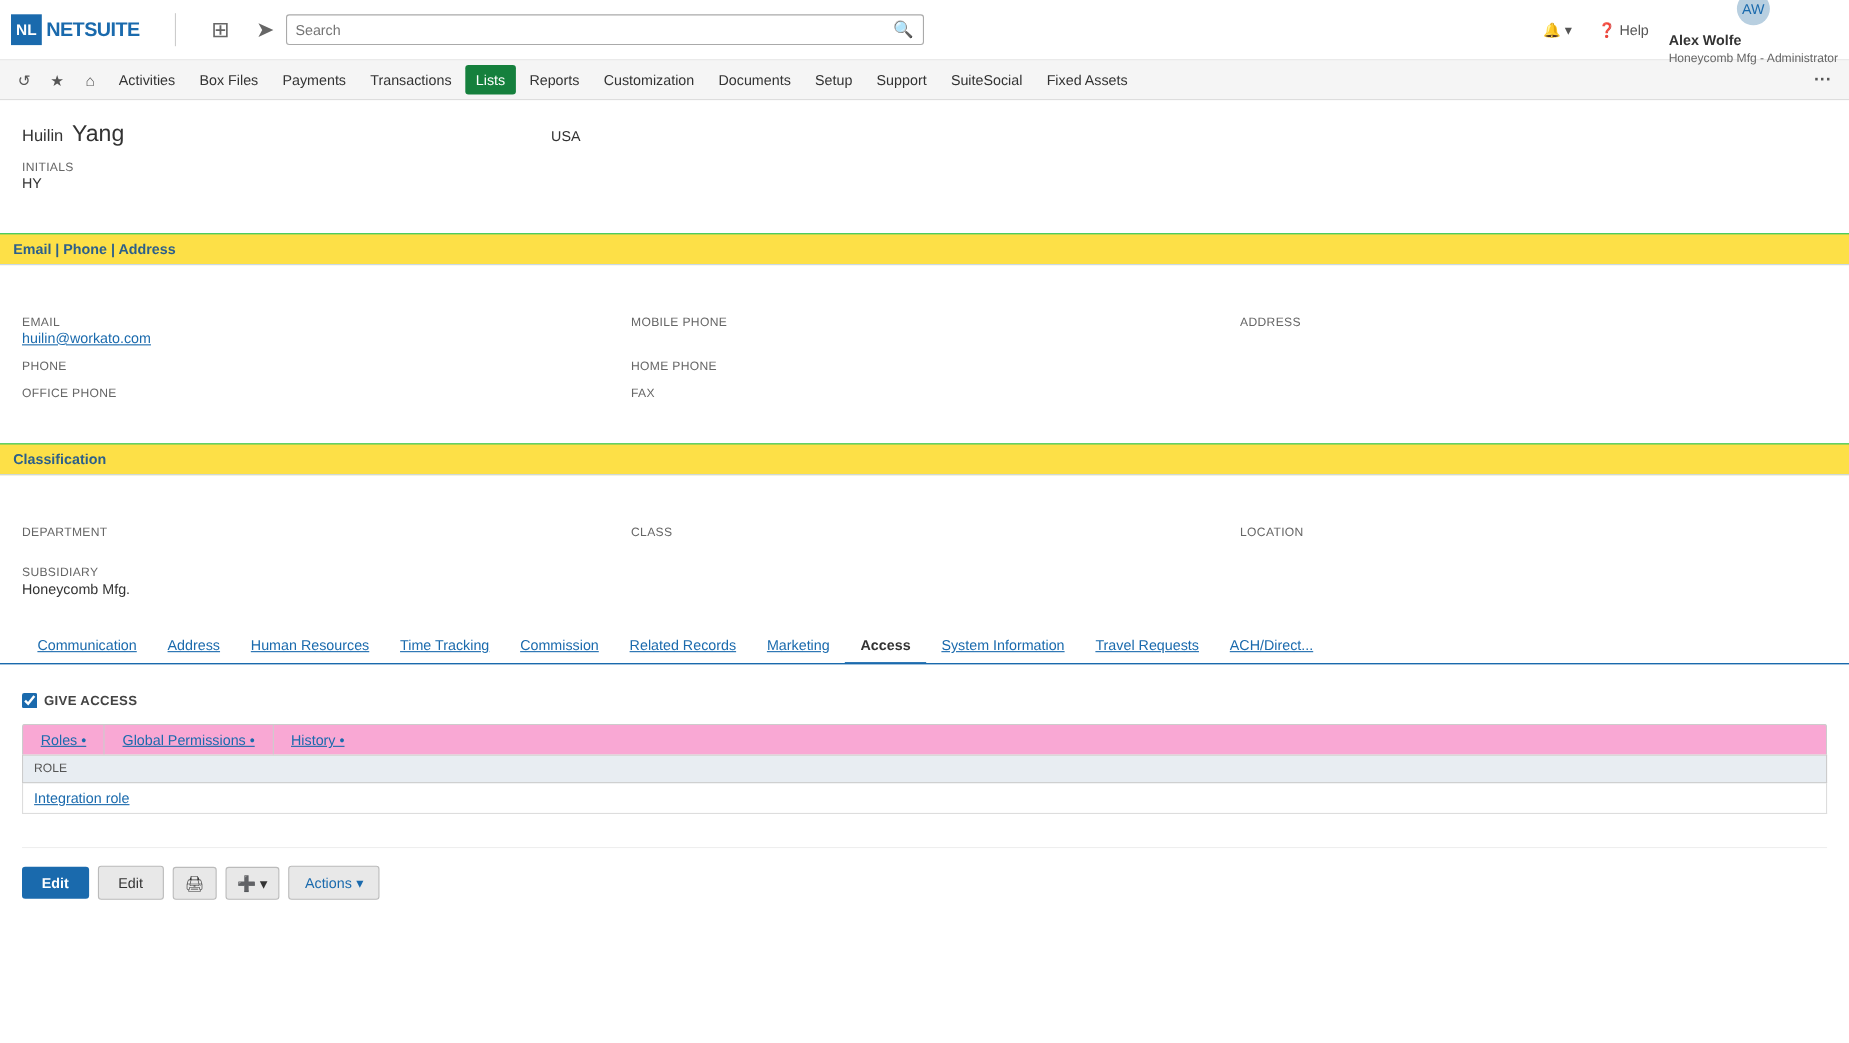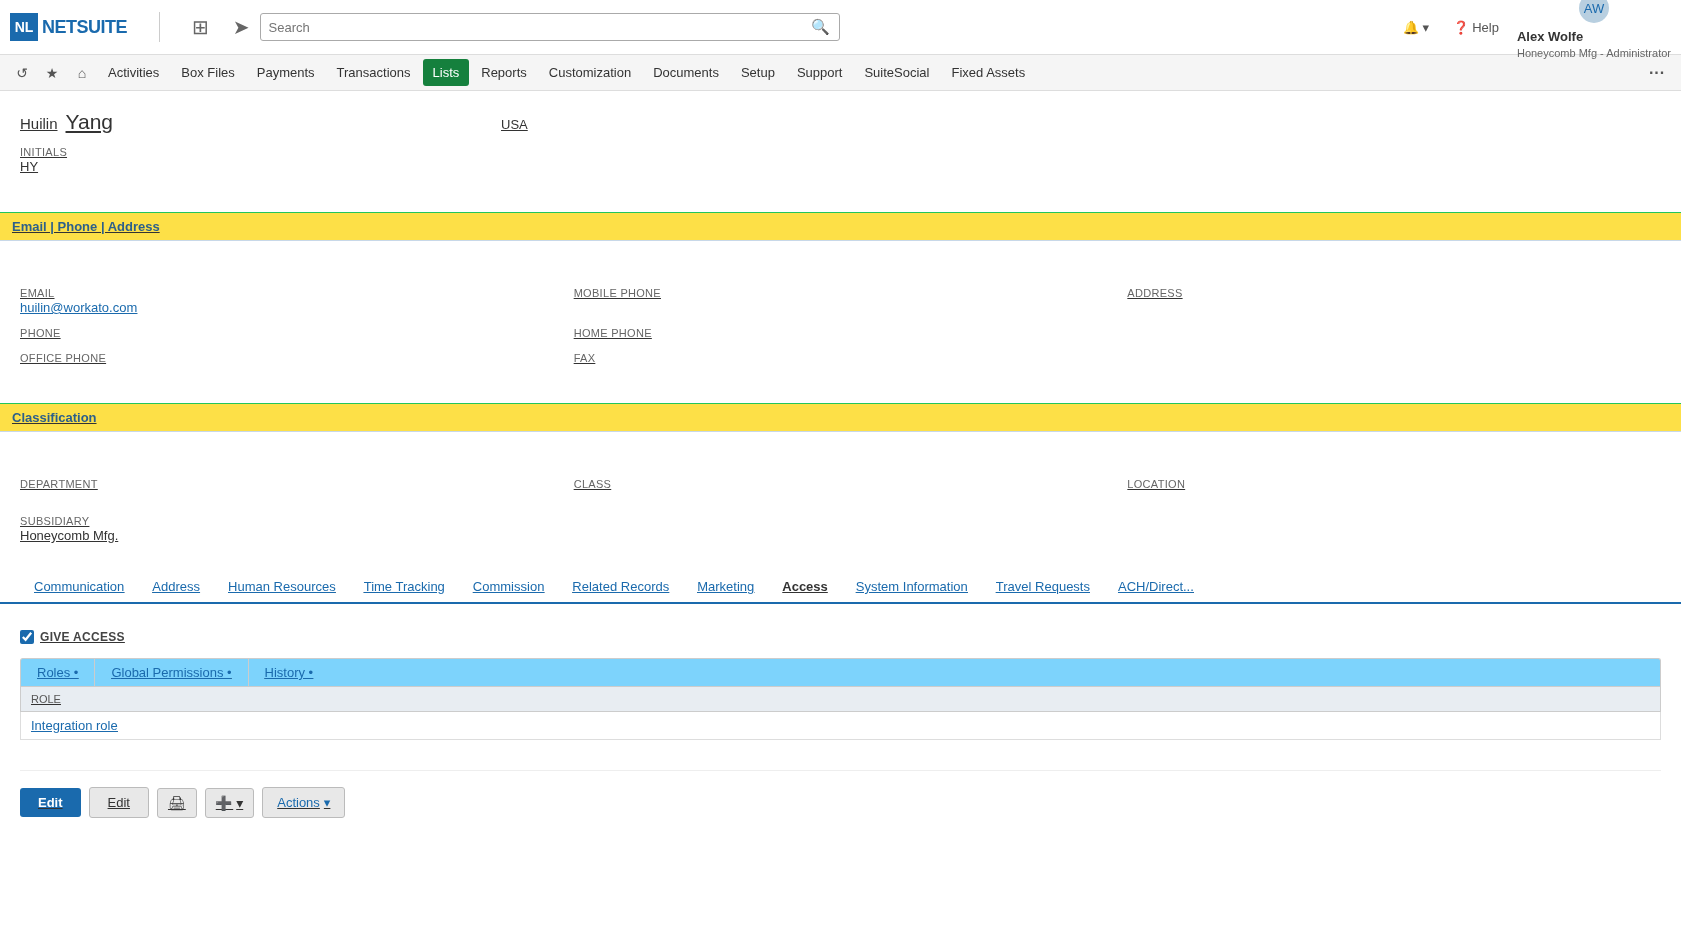--- a/index.html
+++ b/index.html
@@ -150,21 +150,20 @@
       padding: 4px 8px;
       cursor: pointer;
       color: #555;
       font-size: 16px;
       font-weight: bold;
     }
 
     
     .main-content {
       padding: 10px 20px;
-      text-decoration: underline;
     }
 
     .field-label {
       font-size: 11px;
       color: #666;
       text-transform: uppercase;
       font-weight: normal;
       letter-spacing: 0.3px;
       margin-top: 8px;
     }
@@ -234,21 +233,21 @@
       margin-bottom: 14px;
     }
     .checkbox-row input[type="checkbox"] { width: 14px; height: 14px; accent-color: #1a6aad; }
     .checkbox-label { font-size: 12px; text-transform: uppercase; color: #444; font-weight: bold; letter-spacing: 0.3px; }
 
     
     .subtab-bar {
       display: flex;
       border: 1px solid #ccc;
       border-bottom: none;
-      background: #7dd3fc;
+      background: #f9a8d4;
       border-radius: 3px 3px 0 0;
       overflow: hidden;
     }
     .subtab-item {
       padding: 6px 16px;
       font-size: 13px;
       color: #1a6aad;
       cursor: pointer;
       border-right: 1px solid #ccc;
       text-decoration: underline;

